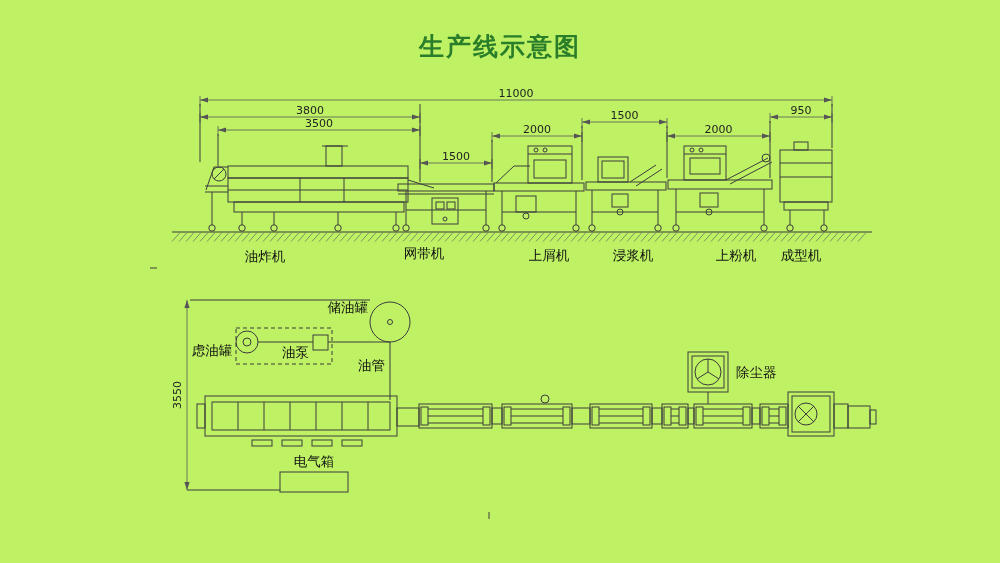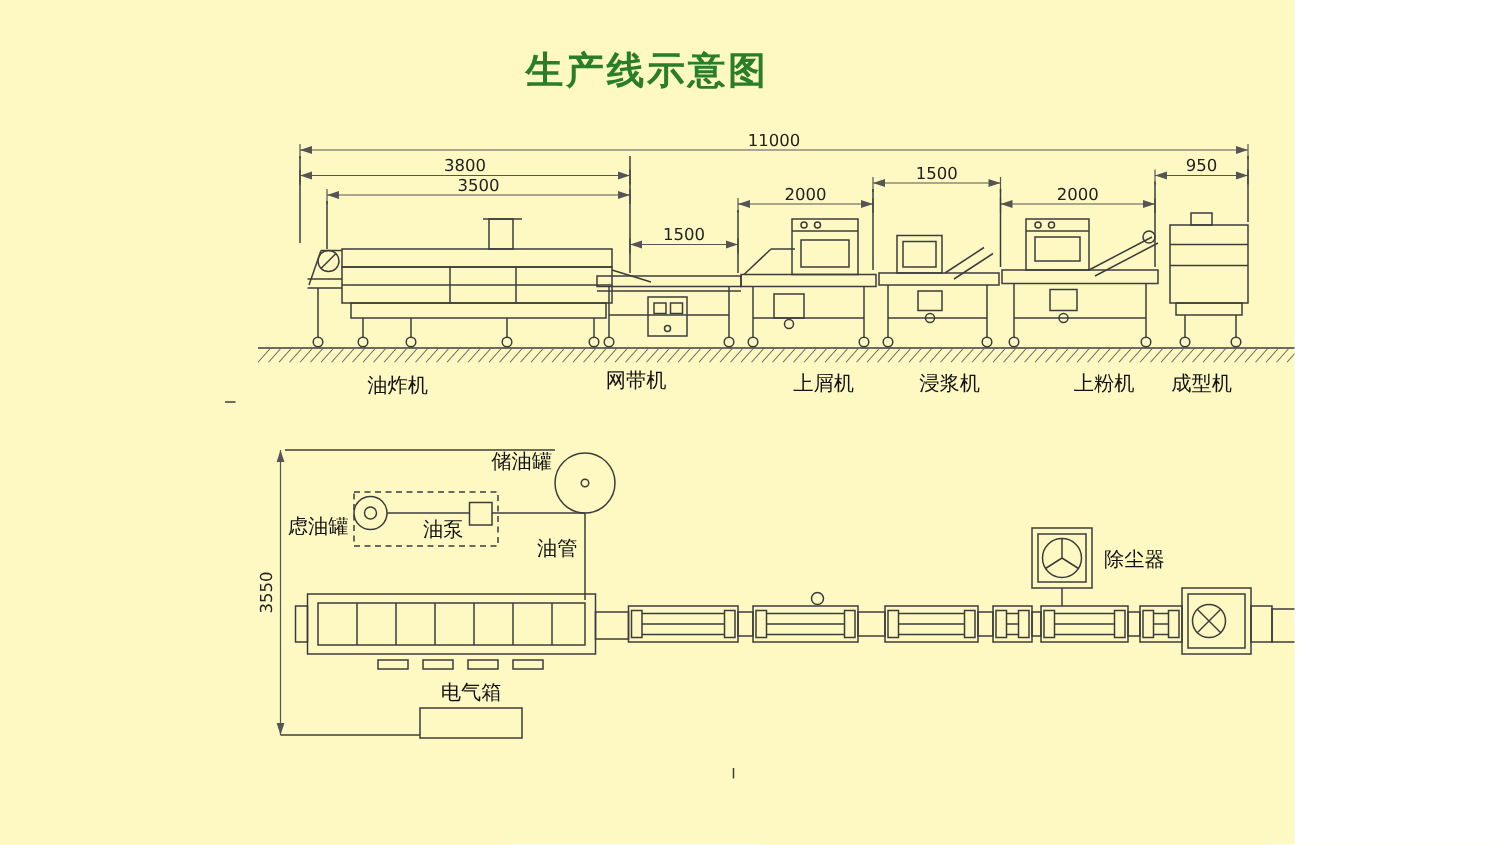--- a/index.html
+++ b/index.html
@@ -1,16 +1,16 @@
 <!DOCTYPE html>
 <html><head>
 <meta charset="utf-8">
 <style>
   html,body{margin:0;padding:0;background:#fff;}
-  .page{position:relative;width:863px;height:563px;overflow:hidden;background:#fef9c3;
+  .page{position:relative;width:1000px;height:563px;overflow:hidden;background:#bef264;
         font-family:"DejaVu Sans",sans-serif;}
   .page-title{position:absolute;top:30px;left:0;width:100%;margin:0;text-align:center;
         font-size:25px;font-weight:bold;color:#2a7e2a;letter-spacing:2px;}
   svg{position:absolute;top:0;left:0;display:block;}
   .s{stroke:#3c3c3c;stroke-width:1;fill:none;}
   .dim{stroke:#555;stroke-width:0.8;fill:none;}
   .ah{fill:#555;stroke:none;}
   .hatch{stroke:#666;stroke-width:0.7;fill:none;}
   .dashed{stroke-dasharray:4 3;}
   text{font-family:"DejaVu Sans",sans-serif;}

